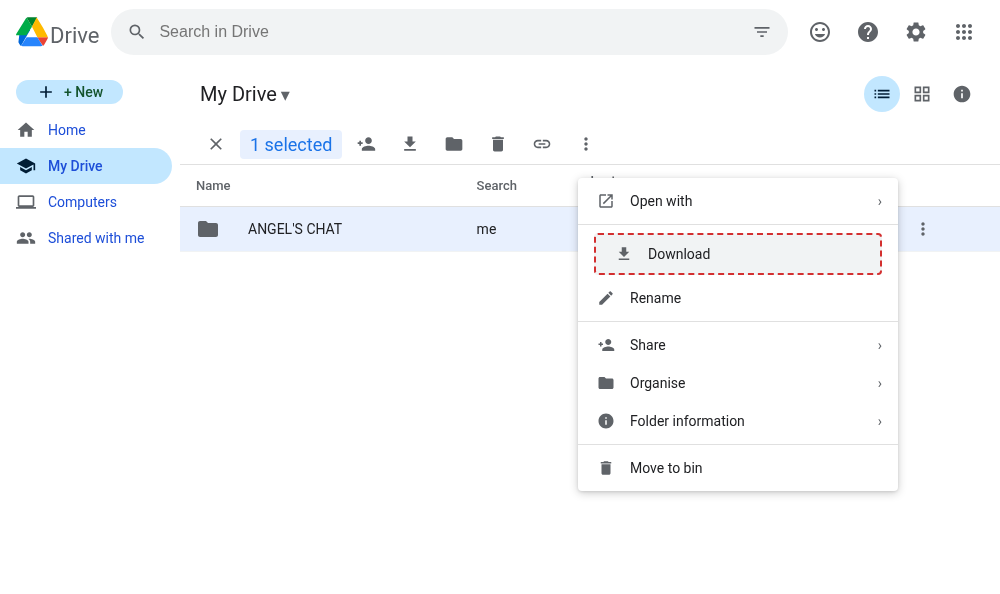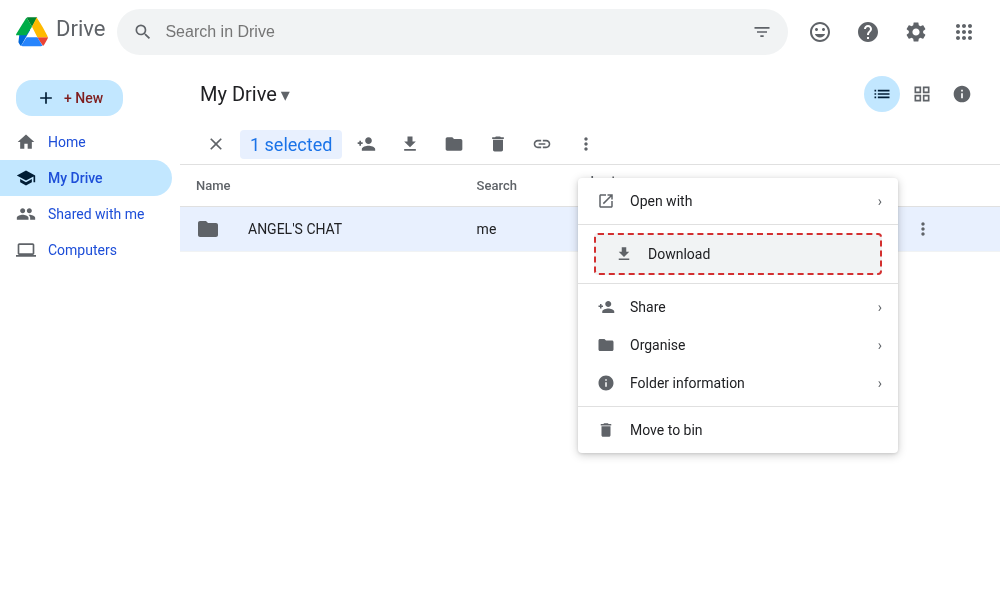--- a/index.html
+++ b/index.html
@@ -6,35 +6,35 @@
     body { font-family: 'Google Sans', Roboto, Arial, sans-serif; background: #fff; color: #202124; font-size: 14px; overflow: hidden; width: 1000px; height: 594px; }
 
     
     .app-container { display: flex; flex-direction: column; height: 100%; }
     .top-bar { display: flex; align-items: center; padding: 8px 16px; gap: 12px; height: 64px; border-bottom: none; }
     .main-area { display: flex; flex: 1; overflow: hidden; }
     .sidebar { width: 180px; padding: 8px 0; flex-shrink: 0; }
     .content { flex: 1; display: flex; flex-direction: column; overflow: hidden; }
 
     
-    .logo { display: flex; align-items: flex-start; gap: 8px; cursor: pointer; }
+    .logo { display: flex; align-items: flex-end; gap: 2px; cursor: pointer; }
     .logo-text { font-size: 22px; color: #5f6368; font-weight: 400; }
 
     
     .search-bar { flex: 1; max-width: 700px; background: #f1f3f4; border-radius: 24px; display: flex; align-items: center; padding: 0 16px; height: 46px; gap: 12px; }
     .search-bar input { border: none; background: transparent; font-size: 16px; outline: none; flex: 1; color: #202124; }
     .search-icon-wrap { color: #5f6368; display: flex; align-items: center; }
     .search-options-icon { color: #5f6368; display: flex; align-items: center; cursor: pointer; }
 
     
     .top-right-icons { display: flex; align-items: center; gap: 8px; margin-left: auto; }
     .icon-btn { width: 40px; height: 40px; border-radius: 50%; display: flex; align-items: center; justify-content: center; cursor: pointer; color: #5f6368; }
 
     
-    .new-btn { display: flex; align-items: center; gap: 8px; background: #c2e7ff; border-radius: 16px; padding: 8px 20px; cursor: pointer; font-size: 14px; font-weight: 500; color: #7f1d1d; margin: 8px 16px; width: fit-content; }
+    .new-btn { display: flex; align-items: center; gap: 8px; background: #c2e7ff; border-radius: 16px; padding: 2px 20px; cursor: pointer; font-size: 14px; font-weight: 500; color: #14532d; margin: 8px 16px; width: fit-content; }
 
     
     .sidebar-item { display: flex; align-items: center; gap: 12px; padding: 8px 16px; border-radius: 0 24px 24px 0; cursor: pointer; color: #1d4ed8; font-size: 14px; font-weight: 400; margin-right: 8px; }
     .sidebar-item.active { background: #c2e7ff; font-weight: 500; }
     .sidebar-icon { font-size: 20px; color: #5f6368; display: flex; align-items: center; }
     .sidebar-item.active .sidebar-icon { color: #001d35; }
 
     
     .content-header { display: flex; align-items: center; padding: 12px 20px; gap: 8px; }
     .content-title { font-size: 20px; font-weight: 400; color: #202124; display: flex; align-items: center; gap: 4px; }
@@ -158,33 +158,33 @@
               <path d="M19 2H5c-1.1 0-2 .9-2 2v16c0 1.1.9 2 2 2h14c1.1 0 2-.9 2-2V4c0-1.1-.9-2-2-2zm0 18H5V4h14v16zm-7-2l-5-5 1.41-1.41L12 15.17l7.59-7.59L21 9z" opacity="0"></path>
               <path d="M12 3L1 9l11 6 9-4.91V17h2V9L12 3zM5 13.18v4L12 21l7-3.82v-4L12 17l-7-3.82z"></path>
             </svg>
         </span>
         <span>My Drive</span>
       </div>
 
       <div class="sidebar-item">
         <span class="sidebar-icon">
           <svg width="20" height="20" viewBox="0 0 24 24" fill="#5f6368">
-              <path d="M16 11c1.66 0 2.99-1.34 2.99-3S17.66 5 16 5c-1.66 0-3 1.34-3 3s1.34 3 3 3zm-8 0c1.66 0 2.99-1.34 2.99-3S9.66 5 8 5C6.34 5 5 6.34 5 8s1.34 3 3 3zm0 2c-2.33 0-7 1.17-7 3.5V19h14v-2.5c0-2.33-4.67-3.5-7-3.5zm8 0c-.29 0-.62.02-.97.05 1.16.84 1.97 1.97 1.97 3.45V19h6v-2.5c0-2.33-4.67-3.5-7-3.5z"></path>
-            </svg>
-        </span>
-        <span>Shared with me</span>
+              <path d="M20 18c1.1 0 2-.9 2-2V6c0-1.1-.9-2-2-2H4c-1.1 0-2 .9-2 2v10c0 1.1.9 2 2 2H0v2h24v-2h-4zM4 6h16v10H4V6z"></path>
+            </svg>
+        </span>
+        <span>Computers</span>
       </div>
 
       <div class="sidebar-item">
         <span class="sidebar-icon">
           <svg width="20" height="20" viewBox="0 0 24 24" fill="#5f6368">
-              <path d="M20 18c1.1 0 2-.9 2-2V6c0-1.1-.9-2-2-2H4c-1.1 0-2 .9-2 2v10c0 1.1.9 2 2 2H0v2h24v-2h-4zM4 6h16v10H4V6z"></path>
-            </svg>
-        </span>
-        <span>Computers</span>
+              <path d="M16 11c1.66 0 2.99-1.34 2.99-3S17.66 5 16 5c-1.66 0-3 1.34-3 3s1.34 3 3 3zm-8 0c1.66 0 2.99-1.34 2.99-3S9.66 5 8 5C6.34 5 5 6.34 5 8s1.34 3 3 3zm0 2c-2.33 0-7 1.17-7 3.5V19h14v-2.5c0-2.33-4.67-3.5-7-3.5zm8 0c-.29 0-.62.02-.97.05 1.16.84 1.97 1.97 1.97 3.45V19h6v-2.5c0-2.33-4.67-3.5-7-3.5z"></path>
+            </svg>
+        </span>
+        <span>Shared with me</span>
       </div>
     </div>
 
     <div class="content">
 
       <div class="content-header">
         <span class="content-title">
           <span>My Drive</span>
           <span class="dropdown-arrow">▾</span>
         </span>
@@ -317,20 +317,28 @@
     <div class="download-highlight">
       <span class="menu-icon">
         <svg width="18" height="18" viewBox="0 0 24 24" fill="#5f6368">
             <path d="M19 9h-4V3H9v6H5l7 7 7-7zM5 18v2h14v-2H5z"></path>
           </svg>
       </span>
       <span>Download</span>
     </div>
   </div>
 
+  <div class="menu-item">
+    <span class="menu-icon">
+      <svg width="18" height="18" viewBox="0 0 24 24" fill="#5f6368">
+          <path d="M3 17.25V21h3.75L17.81 9.94l-3.75-3.75L3 17.25zM20.71 7.04c.39-.39.39-1.02 0-1.41l-2.34-2.34c-.39-.39-1.02-.39-1.41 0l-1.83 1.83 3.75 3.75 1.83-1.83z"></path>
+        </svg>
+    </span>
+    <span>Rename</span>
+  </div>
 
   <div class="menu-divider"></div>
 
   <div class="menu-item">
     <span class="menu-icon">
       <svg width="18" height="18" viewBox="0 0 24 24" fill="#5f6368">
           <path d="M15 12c2.21 0 4-1.79 4-4s-1.79-4-4-4-4 1.79-4 4 1.79 4 4 4zm-9-2V8H4v2H2v2h2v2h2v-2h2v-2H6zm9 4c-2.67 0-8 1.34-8 4v2h16v-2c0-2.66-5.33-4-8-4z"></path>
         </svg>
     </span>
     <span>Share</span>

